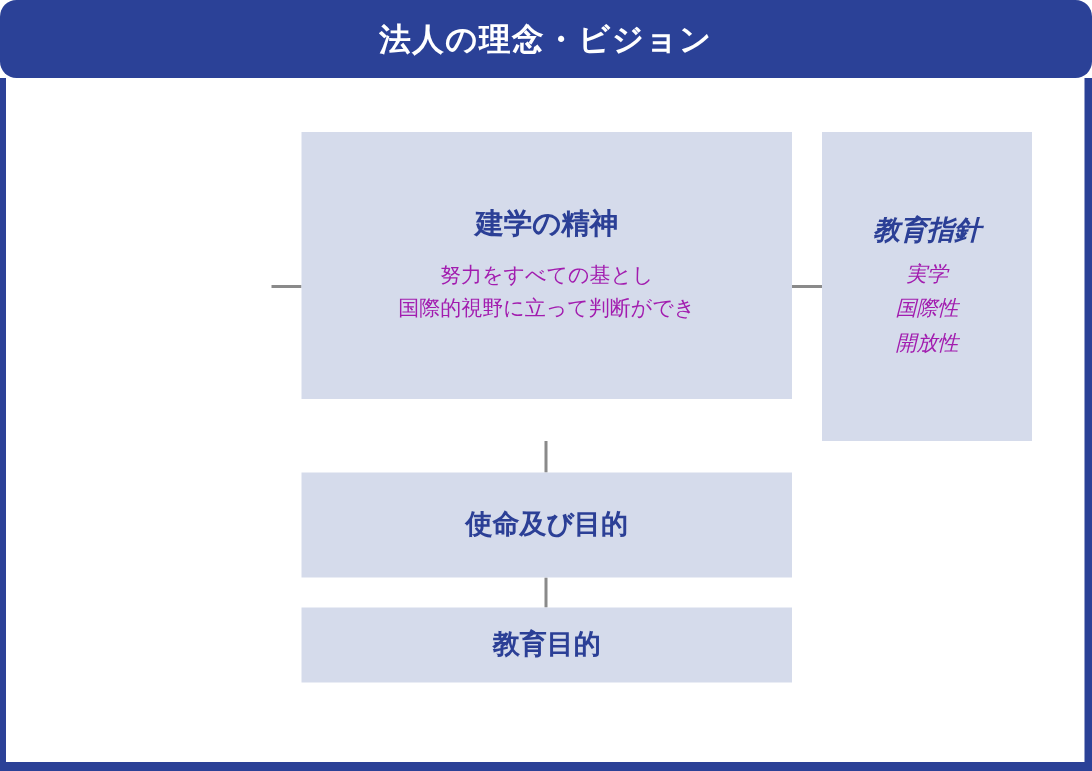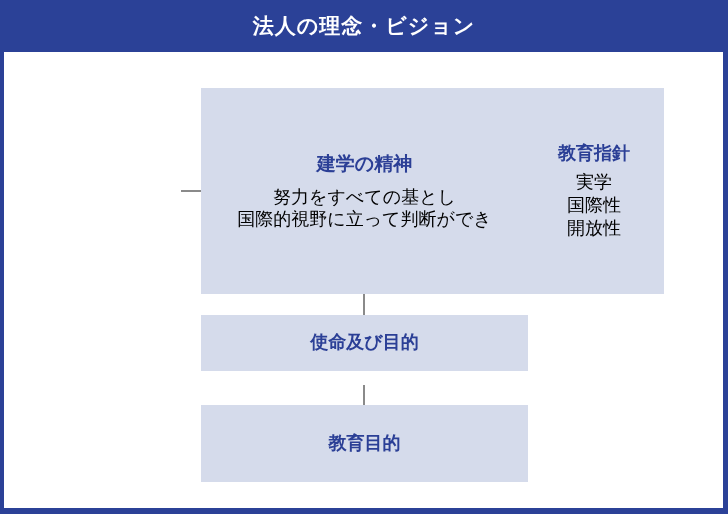--- a/index.html
+++ b/index.html
@@ -19,20 +19,21 @@
   }
   
   .header-band {
     position: absolute;
     left: 0; top: 0;
     width: 728px; height: 52px;
     background: #2b4197;
     display: flex;
     align-items: center;
     justify-content: center;
+    border-radius: 11px;
   }
   .header-title {
     color: #ffffff;
     font-size: 21px;
     font-weight: bold;
     letter-spacing: 1px;
   }
   .frame-left {
     position: absolute;
     left: 0; top: 52px; bottom: 0;
@@ -62,29 +63,29 @@
     text-align: center;
   }
   .box-title {
     color: #2b3f96;
     font-weight: bold;
     font-size: 18px;
     line-height: 1.3;
   }
   .box-title-lg { font-size: 19px; }
   .box-body {
-    color: #000000;
-    font-size: 18px;
+    color: #a21caf;
+    font-size: 14px;
     line-height: 22px;
   }
   .box-left   { left: 40px;  top: 88px;  width: 141px; height: 206px; }
-  .box-center { left: 201px; top: 88px;  width: 327px; height: 206px; }
-  .box-right  { left: 524px; top: 88px;  width: 140px; height: 206px; }
-  .box-mission{ left: 201px; top: 315px; width: 327px; height: 56px; }
-  .box-purpose{ left: 201px; top: 405px; width: 327px; height: 77px; }
+  .box-center { left: 201px; top: 88px;  width: 327px; height: 178px; }
+  .box-right  { left: 548px; top: 88px;  width: 140px; height: 206px; font-style: italic; }
+  .box-mission{ left: 201px; top: 315px; width: 327px; height: 70px; }
+  .box-purpose{ left: 201px; top: 405px; width: 327px; height: 50px; }
   .box-left .box-body   { margin-top: 14px; }
   .box-center .box-title{ margin-bottom: 10px; }
   .box-right .box-body  { margin-top: 6px; line-height: 23px; }
   
   .connector { position: absolute; background: #8a8a8a; }
   .conn-h-left  { left: 181px; top: 190px; width: 20px; height: 2px; }
   .conn-h-right { left: 528px; top: 190px; width: 20px; height: 2px; }
   .conn-v-1     { left: 363px; top: 294px; width: 2px;  height: 21px; }
   .conn-v-2     { left: 363px; top: 385px; width: 2px;  height: 20px; }
 </style>

